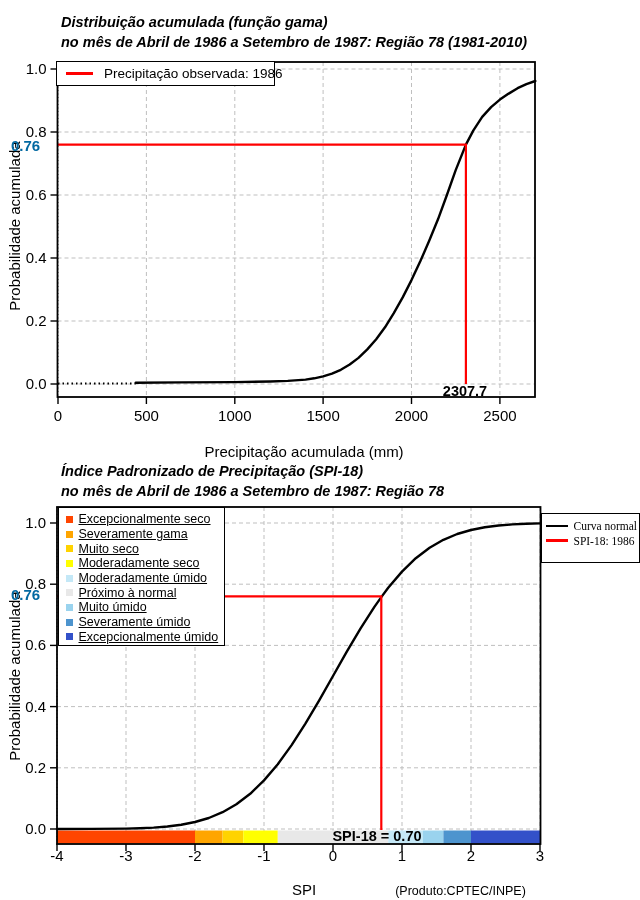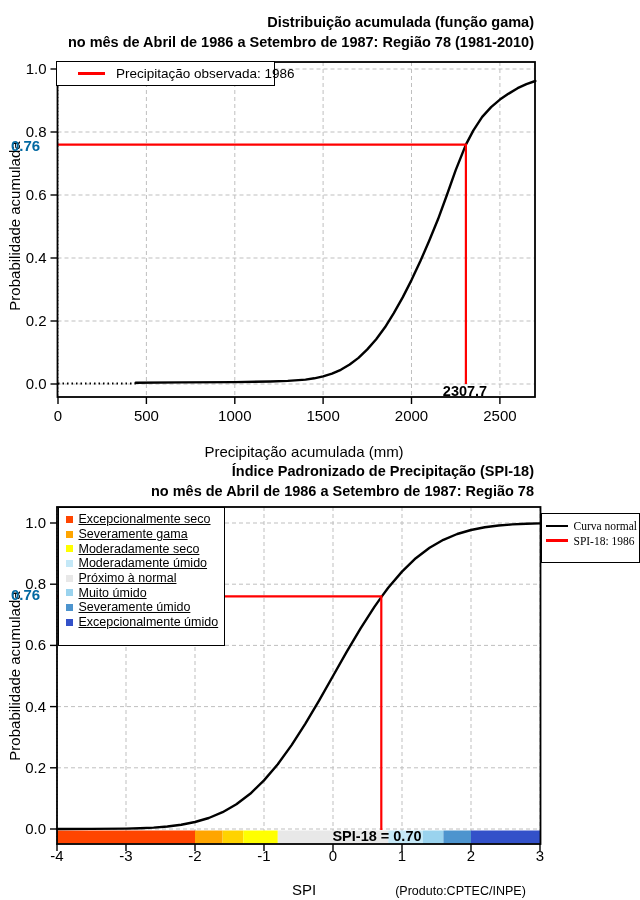--- a/index.html
+++ b/index.html
@@ -1,25 +1,25 @@
 <!DOCTYPE html>
 <html><head>
 <meta charset="utf-8">
 <style>
   html,body{margin:0;padding:0;}
   body{width:640px;height:900px;position:relative;background:#fff;overflow:hidden;
        font-family:"Liberation Sans", sans-serif;color:#000;}
   .abs{position:absolute;}
   svg{position:absolute;left:0;top:0;font-family:"Liberation Sans", sans-serif;}
-  .title{left:52px;width:482px;text-align:right;font-weight:bold;font-size:14.5px;line-height:20px;white-space:nowrap;}
+  .title{left:61px;width:482px;text-align:left;font-weight:bold;font-size:14.5px;line-height:20px;white-space:nowrap;font-style:italic;}
   .vlab{white-space:nowrap;font-size:15px;transform:translate(-50%,-50%) rotate(-90deg);}
   .xlab{left:63px;width:482px;text-align:center;font-size:15px;}
   .graylab{width:40px;text-align:left;font-weight:bold;font-size:15px;color:#0369a1;}
   .legend1{left:56px;top:60.5px;width:219px;height:25px;border:1.5px solid #000;background:#fff;
-           display:flex;align-items:center;padding-left:21px;box-sizing:border-box;z-index:5;}
+           display:flex;align-items:center;padding-left:9px;box-sizing:border-box;z-index:5;}
   .lsample{display:inline-block;width:27px;height:3px;background:#FF0000;margin-right:11px;flex:0 0 auto;}
   .ltext{font-size:13.5px;white-space:nowrap;}
   .legend2l{left:57.5px;top:507px;width:167px;height:139px;border:1.5px solid #000;background:#fff;
             box-sizing:border-box;padding:4px 0 0 7px;z-index:5;}
   .lrow2{display:flex;align-items:center;height:14.7px;}
   .sq{display:inline-block;width:7px;height:7px;margin-right:6px;flex:0 0 auto;}
   .l2txt{font-size:12.5px;white-space:nowrap;text-decoration:underline;}
   .legend2r{left:540.5px;top:512.5px;width:99px;height:50px;border:1.5px solid #000;background:#fff;
             box-sizing:border-box;padding:6px 0 0 4px;z-index:5;font-size:11.5px;}
   .lrrow{display:flex;align-items:flex-start;margin-bottom:1px;}
@@ -159,20 +159,24 @@
 <div class="abs legend2l" id="cat-legend">
     <div class="lrow2">
       <span class="sq" style="background: rgb(255, 69, 0);"></span>
       <span class="l2txt">Excepcionalmente seco</span>
     </div>
     <div class="lrow2">
       <span class="sq" style="background: rgb(255, 165, 0);"></span>
       <span class="l2txt">Severamente gama</span>
     </div>
     <div class="lrow2">
+      <span class="sq" style="background: rgb(255, 211, 0);"></span>
+      <span class="l2txt">Muito seco</span>
+    </div>
+    <div class="lrow2">
       <span class="sq" style="background: rgb(255, 255, 0);"></span>
       <span class="l2txt">Moderadamente seco</span>
     </div>
     <div class="lrow2">
       <span class="sq" style="background: rgb(196, 232, 247);"></span>
       <span class="l2txt">Moderadamente úmido</span>
     </div>
     <div class="lrow2">
       <span class="sq" style="background: rgb(232, 232, 232);"></span>
       <span class="l2txt">Próximo à normal</span>

